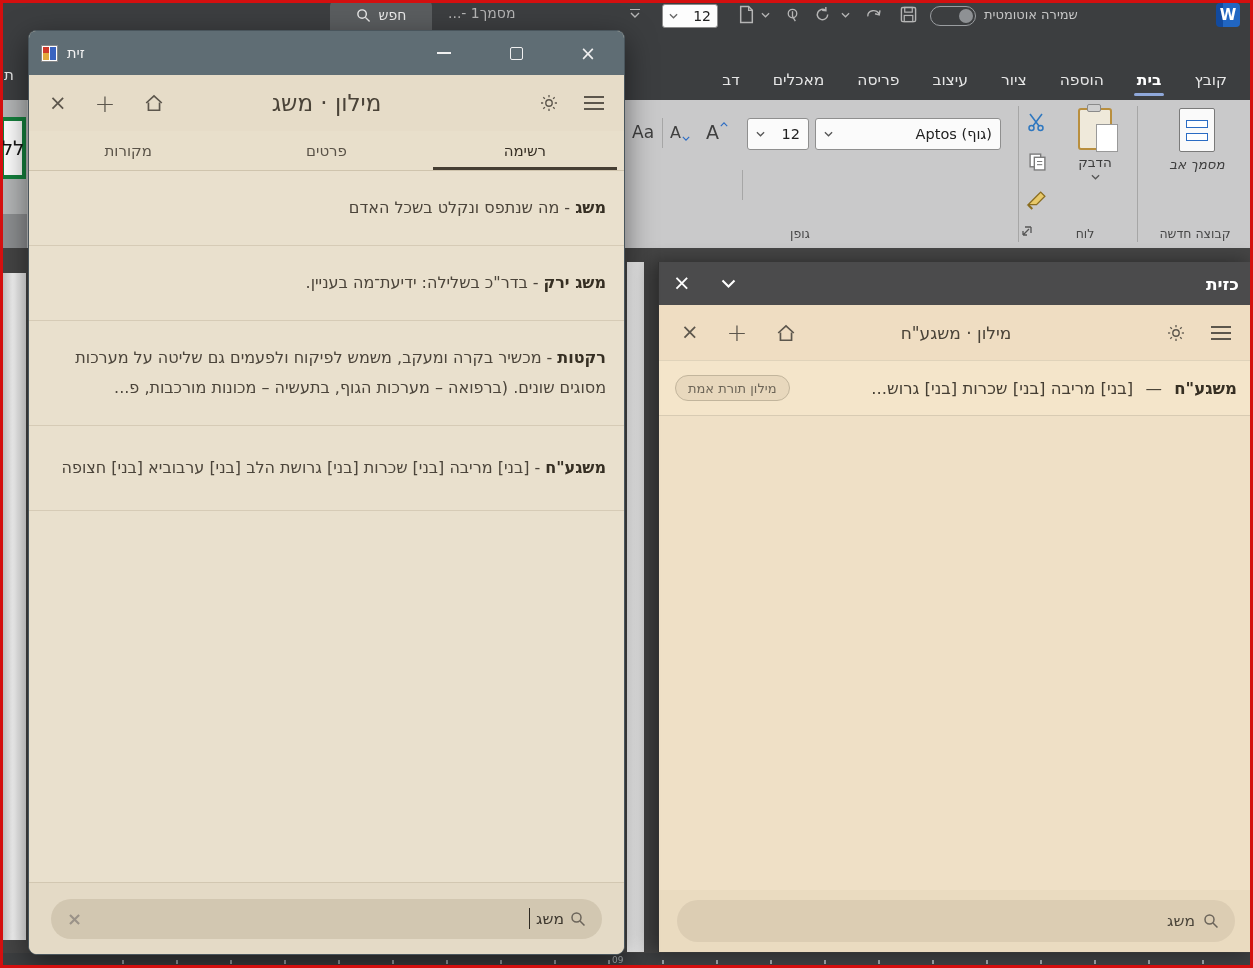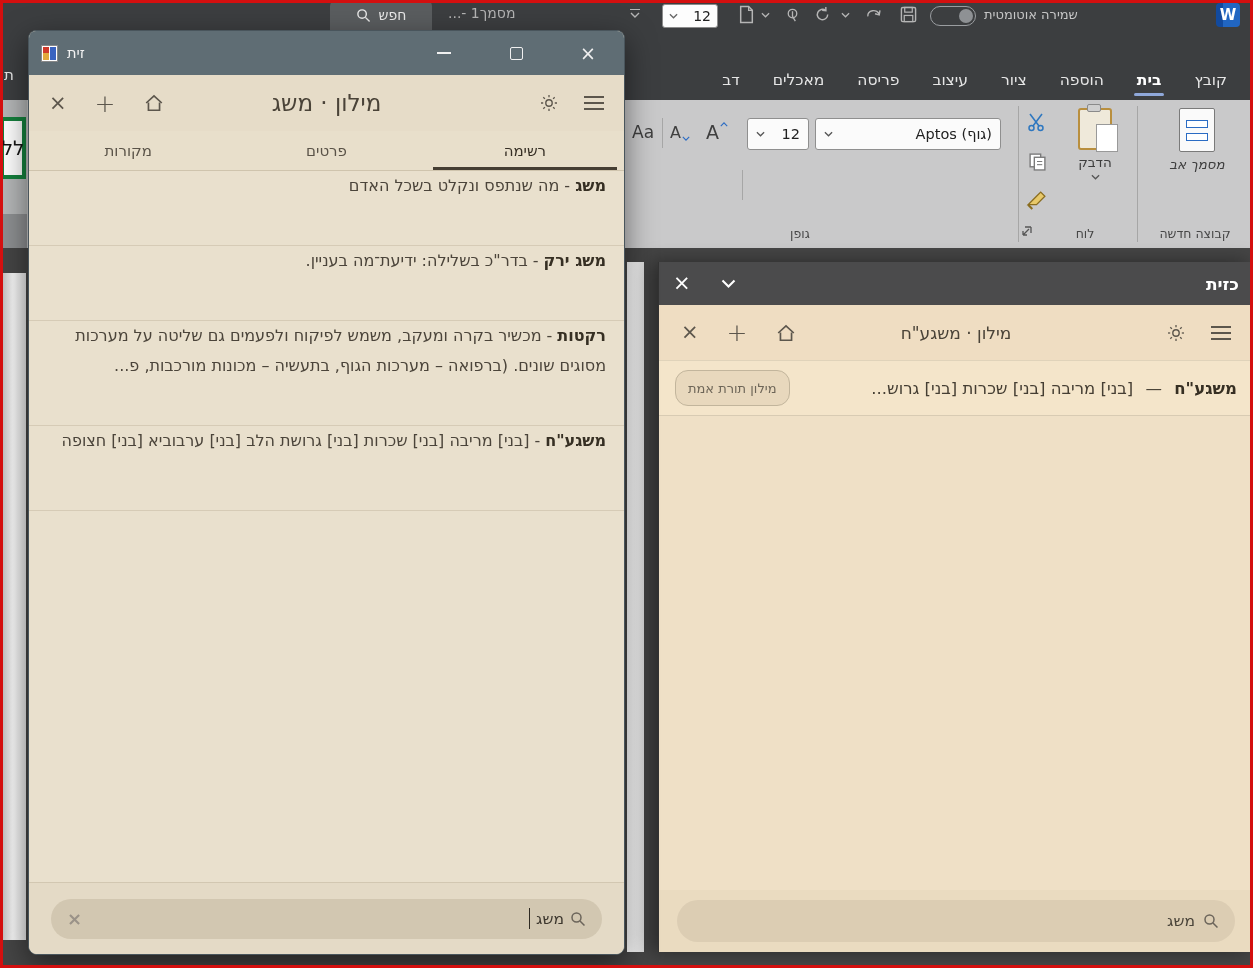--- a/index.html
+++ b/index.html
@@ -96,21 +96,21 @@
   .ctl-max { left:472px; } .ctl-max i { display:block; width:13px; height:13px; border:1.5px solid #f0f0f0; border-radius:2px; }
   .ctl-close { left:544px; font-size:19px; }
   .z-toolbar { height:56px; background:#e6dcc8; display:flex; align-items:center; padding:0 20px; position:relative; flex:none; }
   .z-toolbar .mid-title { position:absolute; left:0; right:0; text-align:center; font-size:23px; color:#4a4338; direction:rtl; }
   .z-toolbar .right-icons { margin-left:auto; display:flex; gap:26px; align-items:center; color:#5c564c; z-index:2; }
   .z-tabs { height:40px; display:flex; direction:rtl; flex:none; border-bottom:1px solid #cfc4ad; background:#e8dfcb; }
   .z-tab { flex:1; display:flex; align-items:center; justify-content:center; font-size:15px; color:#5a5348; position:relative; }
   .z-tab.active { color:#362f25; }
   .z-tab.active::after { content:""; position:absolute; left:7px; right:7px; bottom:0; height:3px; background:#453e33; }
   .z-list { flex:1; background:#e9e0cd; overflow:hidden; }
-  .z-row { display:flex; border-bottom:1px solid #d6cbb6; padding:0 18px; direction:rtl; }
+  .z-row { display:flex; align-items:center; border-bottom:1px solid #d6cbb6; padding:0 18px; direction:rtl; }
   .z-text { width:100%; text-align:right; font-size:16px; line-height:1.85; color:#4b443a; }
   .z-text .term { font-weight:bold; color:#362f23; }
   .z-text .sep { margin:0 5px; }
   .z-searchwrap { height:72px; flex:none; background:#e4dac6; border-top:1px solid #d2c7b1; display:flex; align-items:center; padding:0 22px; }
   .z-pill { flex:1; height:40px; background:#d2c7b1; }
   .z-pill .txt { font-size:15.5px; color:#3d372e; margin:0 6px; }
   .caret { width:1.5px; height:21px; background:#2f2a22; }
   .clear-x { margin-inline-start:auto; color:#9a9288; font-size:18px; font-weight:bold; }
 
   
@@ -120,21 +120,21 @@
   .k-titlebar .icons { display:flex; gap:30px; align-items:center; }
   .k-title { margin-left:auto; font-weight:bold; font-size:17px; direction:rtl; }
   .k-toolbar { height:55px; background:#efddc2; display:flex; align-items:center; padding:0 22px; position:relative; flex:none; }
   .k-toolbar .mid-title { position:absolute; left:0; right:0; text-align:center; font-size:17px; color:#4a4338; direction:rtl; }
   .k-toolbar .right-icons { margin-left:auto; display:flex; gap:26px; align-items:center; color:#5c564c; z-index:2; }
   .k-row { height:56px; background:#f4e5ca; border-top:1px solid #e0d3ba; border-bottom:1px solid #d8cbb3;
     display:flex; direction:rtl; align-items:center; padding:0 16px; flex:none; }
   .k-row .text { font-size:16.5px; color:#453e33; white-space:nowrap; overflow:hidden; }
   .k-row .term { font-weight:bold; color:#362f23; }
   .k-row .sep { margin:0 7px; }
-  .k-badge { margin-inline-start:auto; height:36px; border-radius:13px; background:#e8d8bd; border:1px solid #c2b59c;
+  .k-badge { margin-inline-start:auto; height:26px; border-radius:13px; background:#e8d8bd; border:1px solid #c2b59c;
     color:#6e6658; font-size:13px; display:flex; align-items:center; padding:0 12px; white-space:nowrap; }
   .k-content { flex:1; background:#efe0c6; }
   .k-searchwrap { height:62px; flex:none; background:#eadbc0; display:flex; align-items:center; padding:0 18px; }
   .k-pill { flex:1; height:42px; background:#dccdb3; }
   .k-pill .txt { font-size:15.5px; color:#4a443a; margin:0 8px; }
 
   .red-frame { position:absolute; inset:0; border:3px solid #d40f0f; pointer-events:none; z-index:99; }
   svg.ic { display:block; }
 </style>
 </head>
@@ -416,20 +416,24 @@
     </div>
     <div class="grp-label" style="left:760px; width:80px;">גופן</div>
   </div>
 
   <div class="doc-area"></div>
   <div class="styles-sliver-gray"></div>
   <div class="styles-sliver-dark"></div>
   <div class="styles-sliver-box">לל</div>
   <div class="page-sliver-left"></div>
   <div class="page-strip-mid"></div>
+  <div class="ruler">
+    <span class="ticks"></span>
+    <span class="num">09</span>
+  </div>
 
   <div class="kezayit">
     <div class="k-titlebar">
       <div class="icons">
         <span class="glyph-x">×</span>
         <svg class="ic" width="15" height="9">
             <use href="#s-chev"></use>
           </svg>
       </div>
       <span class="k-title">כזית</span>

